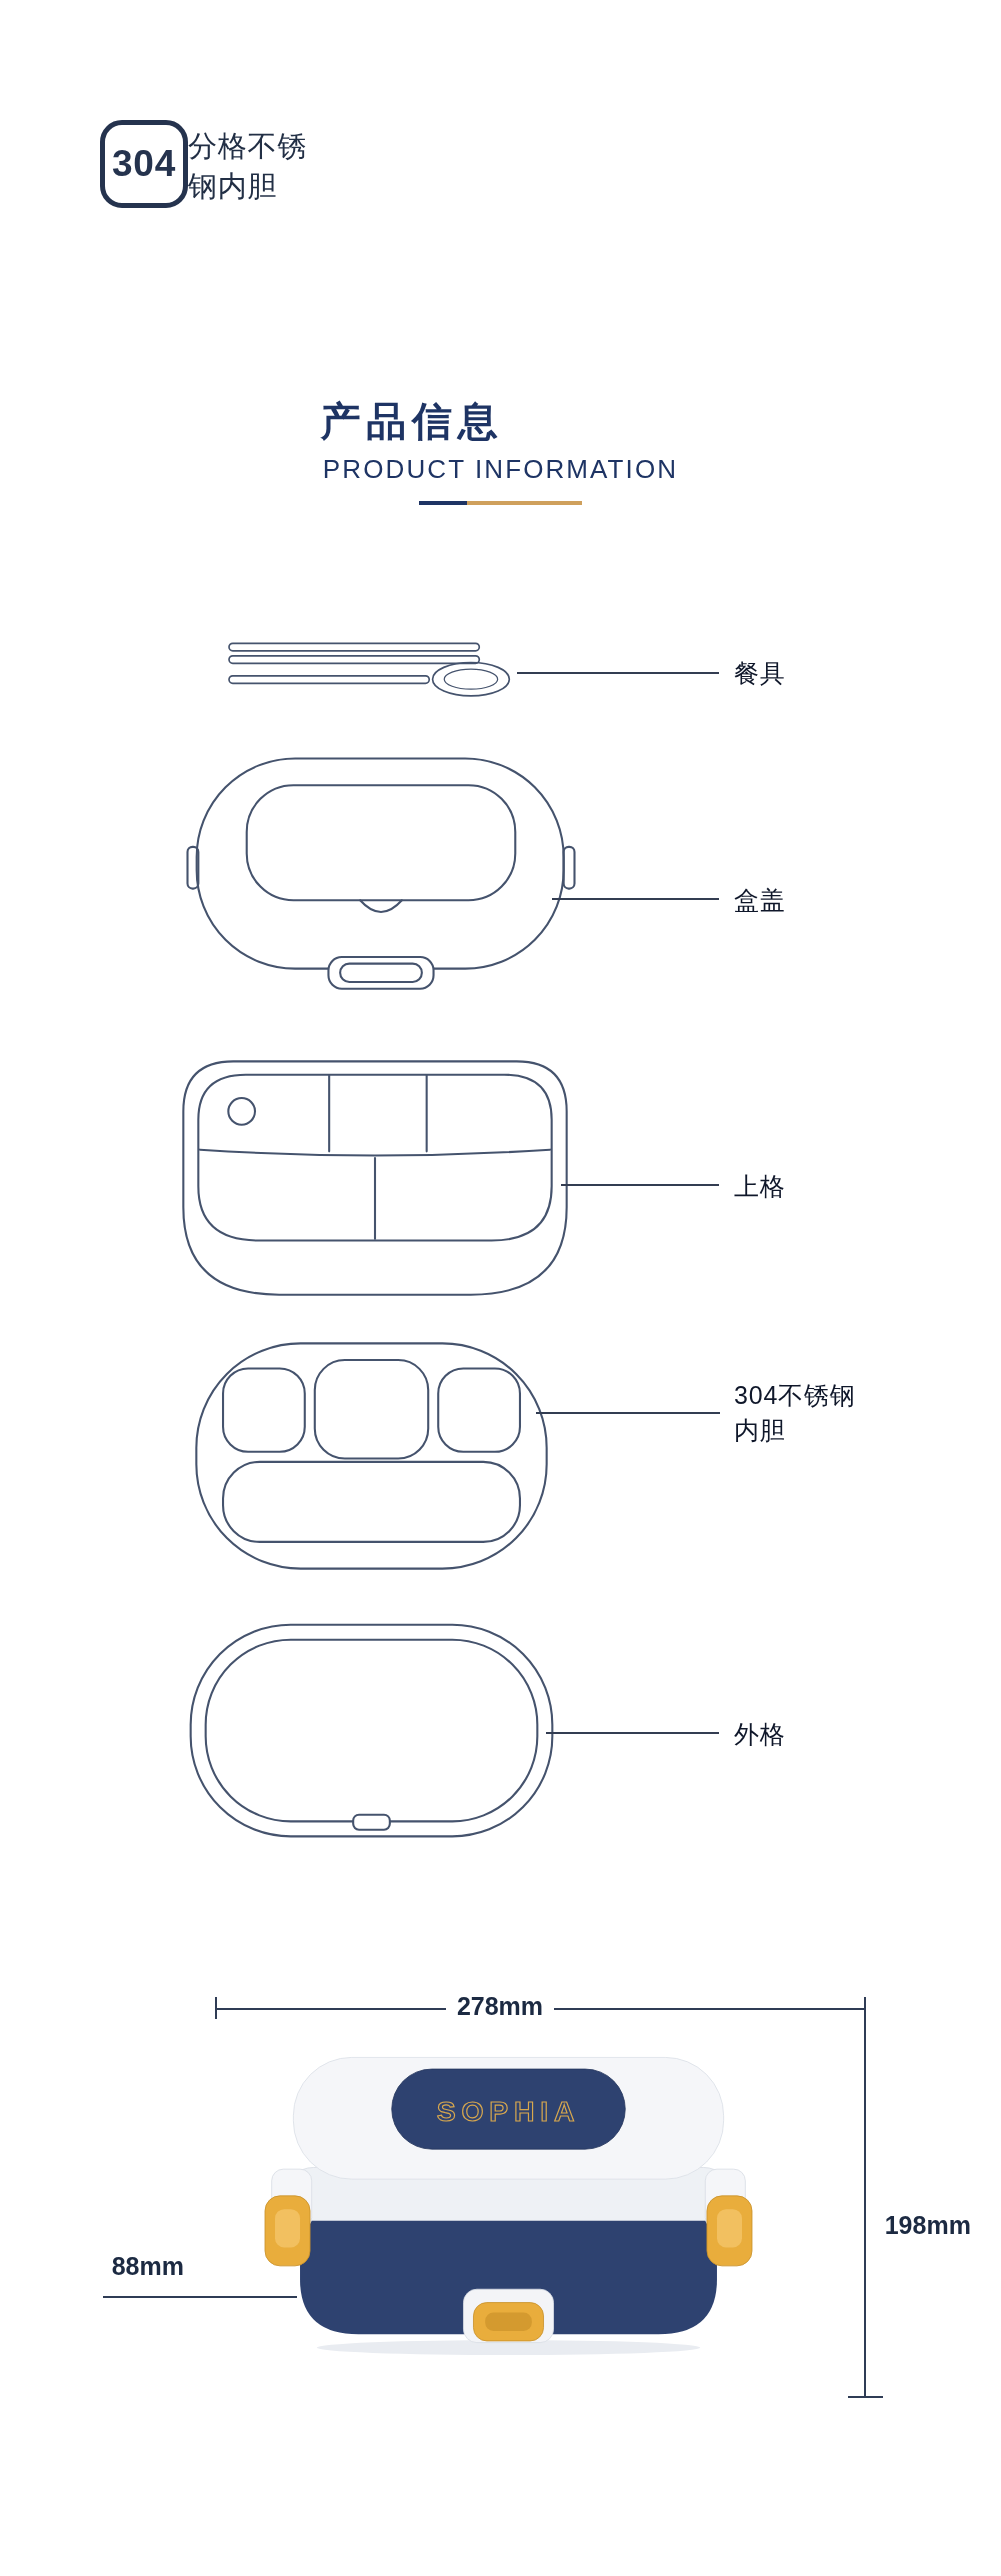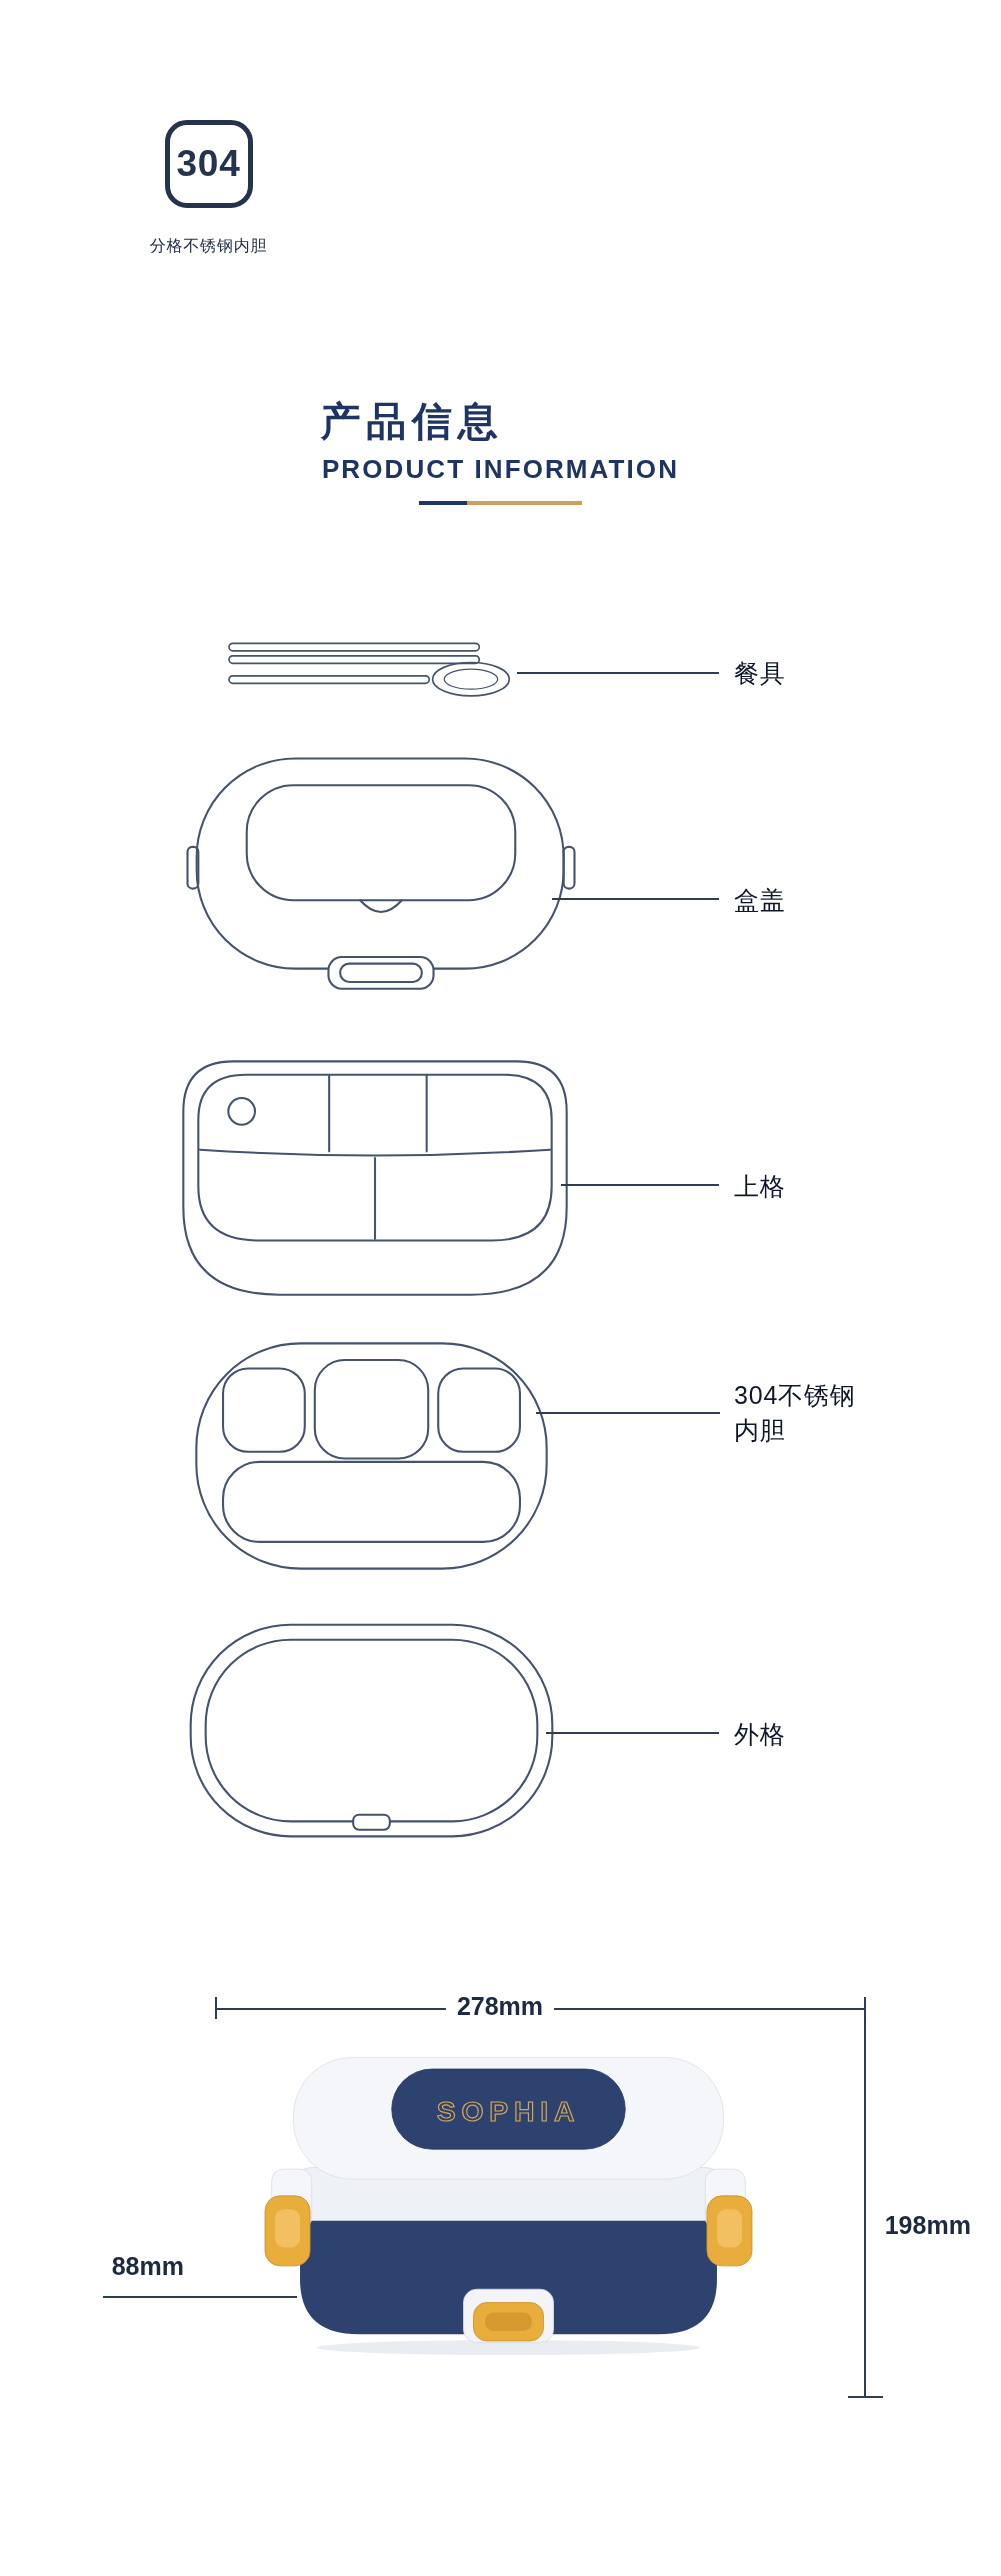--- a/index.html
+++ b/index.html
@@ -2,32 +2,32 @@
 <html style="font-size:13.3px"><head>
 <meta charset="utf-8">
 <style>
   * { margin:0; padding:0; box-sizing:border-box; }
   html,body { background:#ffffff; }
   body { font-family:"Liberation Sans","DejaVu Sans",sans-serif; }
   .page { position:relative; width:1001px; height:2576px; background:#ffffff; overflow:hidden; margin:0 auto; }
   .abs { position:absolute; }
 
   
-  .feature { position:absolute; top:98px; width:217px; display:flex; flex-direction:column; align-items:center; }
+  .feature { position:absolute; top:98px; width:217px; display:flex; flex-direction:row; align-items:center; }
   .icon-box { height:110px; display:flex; align-items:flex-end; justify-content:center; }
   .badge-304 { width:88px; height:88px; border:5.8px solid #25334e; border-radius:22px;
                display:flex; align-items:center; justify-content:center;
                font-size:37px; font-weight:bold; color:#25334e; letter-spacing:0.8px; }
-  .feature-label { margin-top:28px; font-size:16px; color:#222f45; letter-spacing:0.8px; }
+  .feature-label { margin-top:28px; font-size:29px; color:#222f45; letter-spacing:0.8px; }
 
   
   .cn-title { position:absolute; top:394px; left:0; width:824px; text-align:center;
               font-size:40px; font-weight:bold; color:#1e3464; letter-spacing:5.8px; }
   .en-title { position:absolute; top:454px; left:0; width:1001px; text-align:center;
-              font-size:26px; color:#1e3464; letter-spacing:2.1px;font-weight:bold; }
+              font-size:26px; color:#1e3464; letter-spacing:2.1px; }
   .title-underline { position:absolute; top:501px; left:419px; width:164px; height:4.2px; display:flex; }
   .u-navy { width:48px; height:4.2px; background:#1e3464; }
   .u-gold { width:115px; height:4.2px; background:#cfa05c; }
 
   
   .leader { position:absolute; height:1.7px; background:#333d52; }
   .part-label { position:absolute; font-size:25px; color:#0f172a; letter-spacing:0.8px; line-height:1.4; }
 
   
   .dim-line-h { position:absolute; height:1.7px; background:#2f3c55; }

